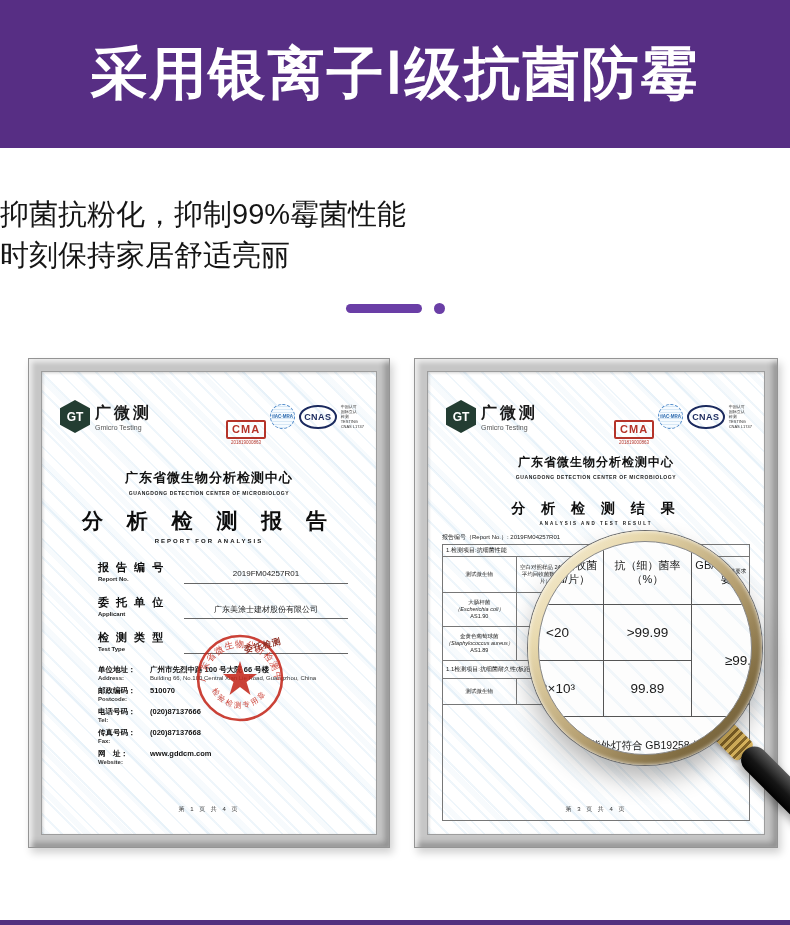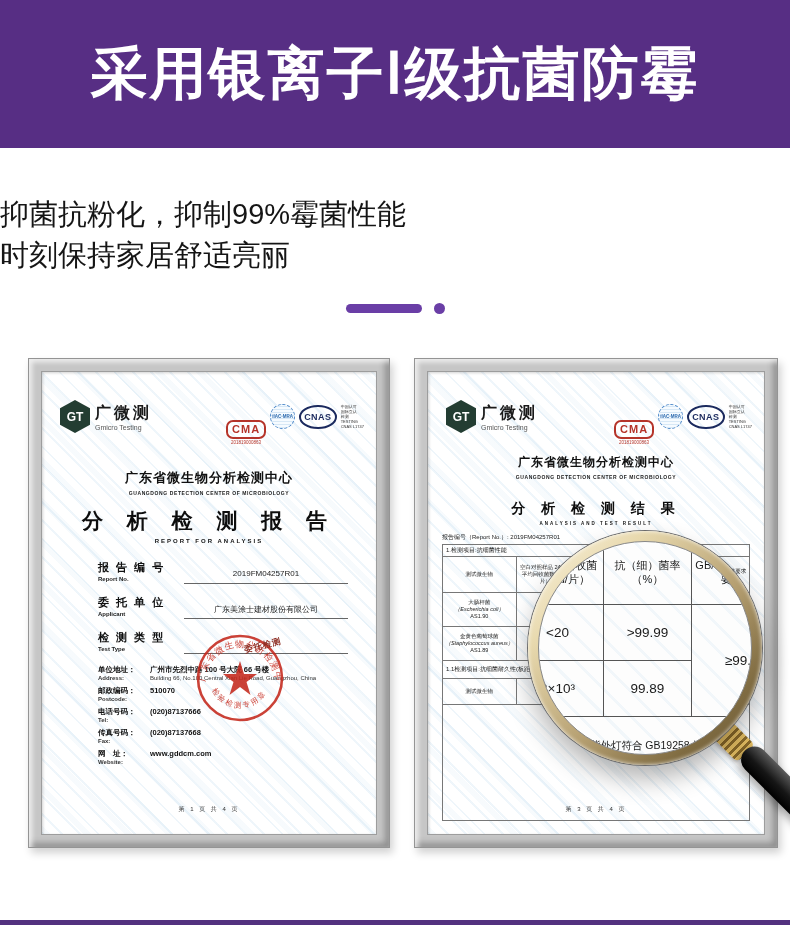--- a/index.html
+++ b/index.html
@@ -55,21 +55,21 @@
     clip-path:polygon(50% 0,100% 25%,100% 75%,50% 100%,0 75%,0 25%);
     display:flex; align-items:center; justify-content:center;
     font-size:12px; font-weight:800;
   }
   .org-names { display:flex; flex-direction:column; }
   .org-cn { font-size:16px; font-weight:700; letter-spacing:3px; color:#1a1a1a; }
   .org-en { font-size:7px; color:#555; }
   .marks { display:flex; align-items:center; gap:4px; }
   .cma-wrap { display:flex; flex-direction:column; align-items:center; }
   .cma {
-    color:#b5342a; border:2px solid #b5342a; border-radius:7px;
+    color:#b5342a; border:2px solid #b5342a; border-radius:2px;
     font-weight:800; font-size:11px; padding:0 4px; line-height:15px; letter-spacing:1px;margin-top:32px;
   }
   .cma-no { font-size:4.5px; color:#b5342a; margin-top:1px; }
   .ilac {
     width:25px; height:25px; border-radius:50%;
     border:1px dashed #4a86c8; color:#2f6cb0;
     background:repeating-linear-gradient(0deg,#d7e8f6 0 1px, #f6fbff 1px 3px);
     display:flex; align-items:center; justify-content:center;
     font-size:4.5px; font-weight:700;
   }

